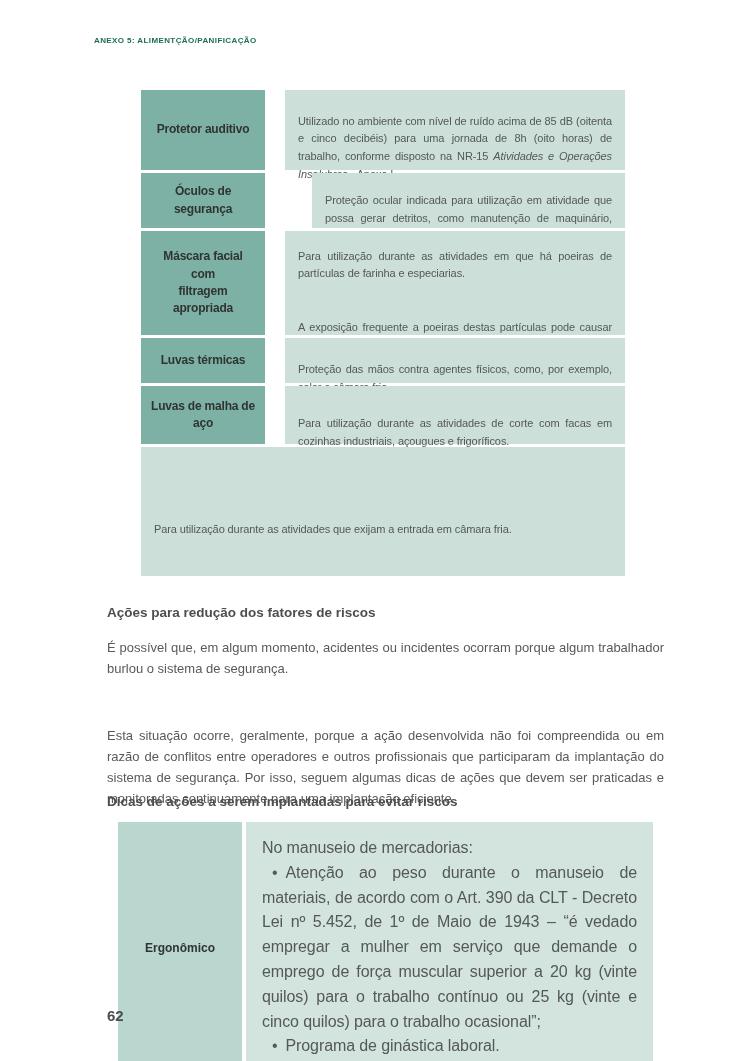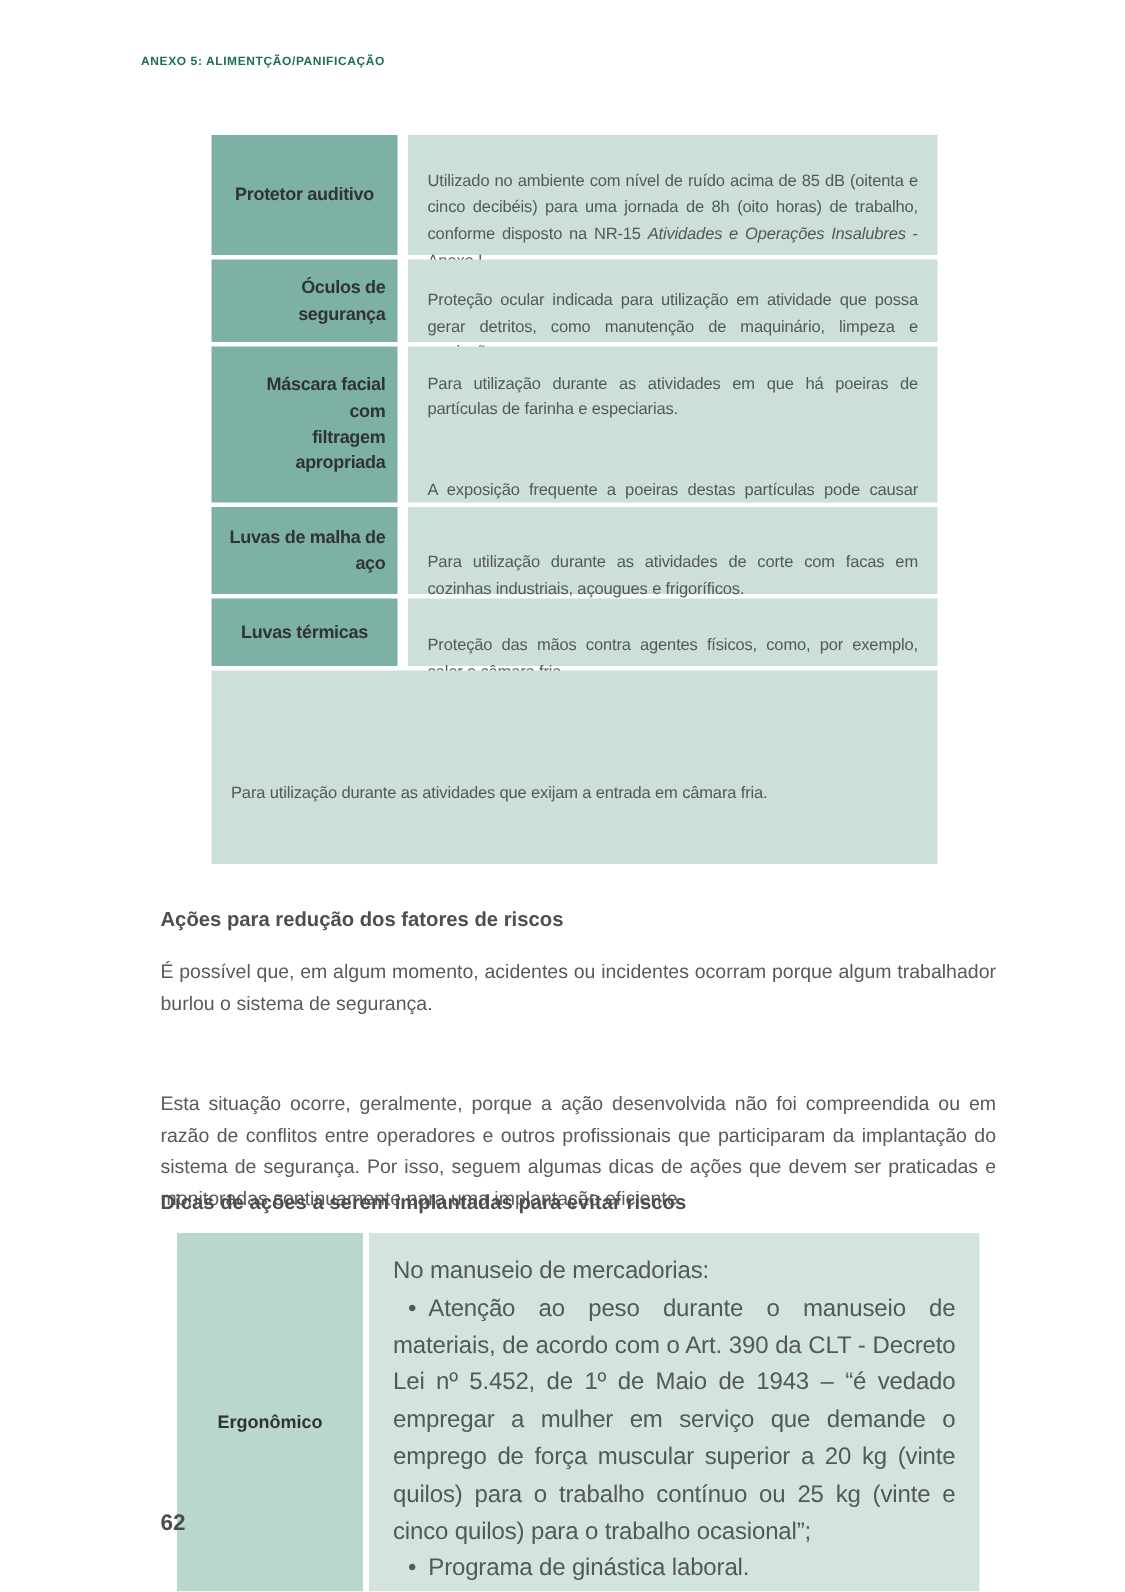--- a/index.html
+++ b/index.html
@@ -19,27 +19,27 @@
     left: 94px; top: 36px;
     font-size: 8px;
     font-weight: bold;
     letter-spacing: 0.4px;
     color: #1e6f51;
   }
 
   
   .epi-table { position: absolute; left: 141px; top: 90px; width: 484px; }
   .epi-row { display: flex; margin-bottom: 3px; }
-  .er0 { height: 80px; } .er1 { height: 55px; } .er2 { height: 104px; }
+  .er0 { height: 80px; } .er1 { height: 55px; gap: 27px; } .er2 { height: 104px; }
   .er3 { height: 45px; } .er4 { height: 58px; } .er5 { height: 129px; }
   .label-cell {
-    width: 124px; margin-right: 7px; flex: 0 0 auto;
+    width: 124px; margin-right: 20px; flex: 0 0 auto;
     background: #7db1a5;
     display: flex; align-items: center; justify-content: center;
-    text-align: right;
+    text-align: center;
     padding: 4px 8px;
   }
   .label-cell span {
     font-size: 12px; font-weight: bold; color: #2f3431;
     line-height: 1.45; white-space: pre-line; letter-spacing: -0.2px;
   }
   .desc-cell {
     flex: 1 1 auto;
     background: #cce0d9;
     display: flex; flex-direction: column; justify-content: center;
@@ -127,35 +127,35 @@
         <span>Máscara facial
 com
 filtragem apropriada</span>
       </div>
       <div class="desc-cell">
         <p>Para utilização durante as atividades em que há poeiras de partículas de farinha e especiarias.</p>
         <p>A exposição frequente a poeiras destas partículas pode causar doenças respiratórias.</p>
       </div>
     </div>
 
+    <div class="epi-row er3">
+      <div class="label-cell">
+        <span>Luvas térmicas</span>
+      </div>
+      <div class="desc-cell">
+        <p>Proteção das mãos contra agentes físicos, como, por exemplo, calor e câmara fria.</p>
+      </div>
+    </div>
+
     <div class="epi-row er4">
       <div class="label-cell">
         <span>Luvas de malha de aço</span>
       </div>
       <div class="desc-cell">
         <p>Para utilização durante as atividades de corte com facas em cozinhas industriais, açougues e frigoríficos.</p>
-      </div>
-    </div>
-
-    <div class="epi-row er3">
-      <div class="label-cell">
-        <span>Luvas térmicas</span>
-      </div>
-      <div class="desc-cell">
-        <p>Proteção das mãos contra agentes físicos, como, por exemplo, calor e câmara fria.</p>
       </div>
     </div>
 
     <div class="epi-row er5">
       <div class="desc-cell">
         <p>Para utilização durante as atividades que exijam a entrada em câmara fria.</p>
       </div>
     </div>
 
   </div>

